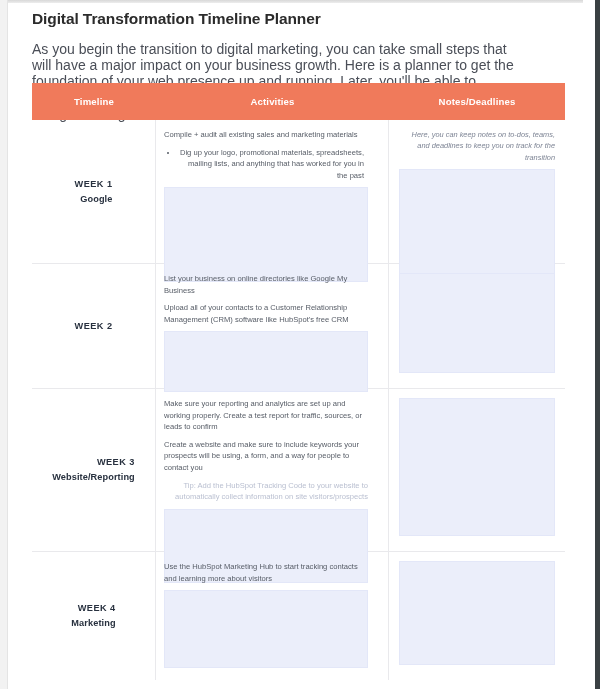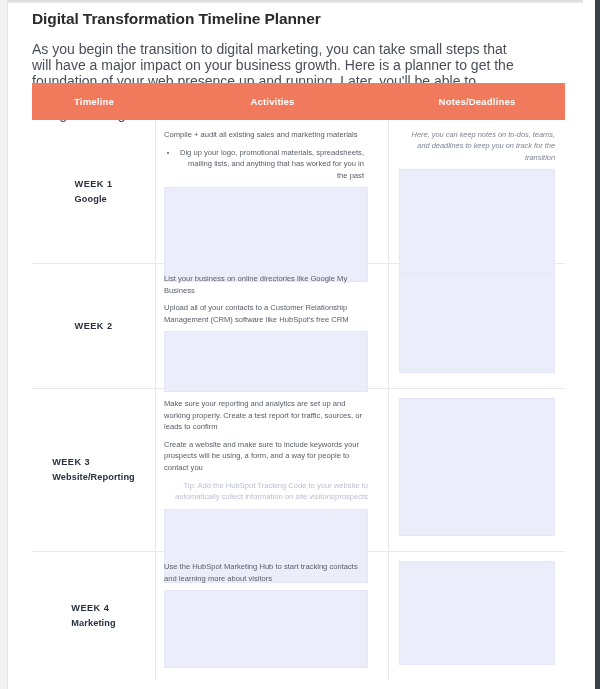--- a/index.html
+++ b/index.html
@@ -110,21 +110,21 @@
   .cell.activities {
     border-right: 1px solid #e9e9ec;
     padding: 9px 20px 10px 8px;
   }
   .cell.notes {
     padding: 9px 10px 10px 10px;
     text-align: right;
   }
 
   .week-label {
-    text-align: left;
+    text-align: right;
     font-size: 9.2px;
     font-weight: bold;
     color: #28313f;
     line-height: 15px;
     letter-spacing: 0.1px;
   }
   .week-num { letter-spacing: 0.45px; }
 
   .body-text {
     font-size: 7.6px;

